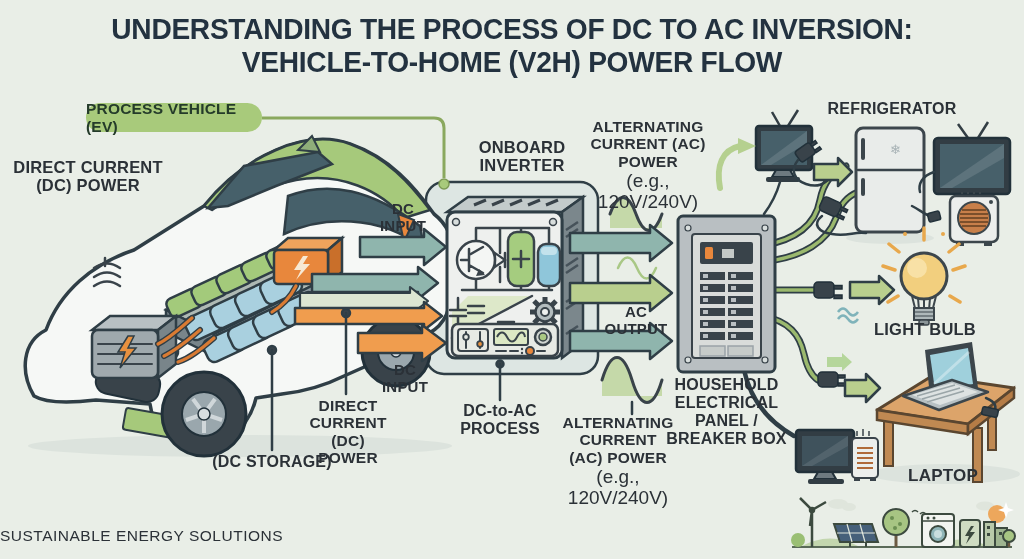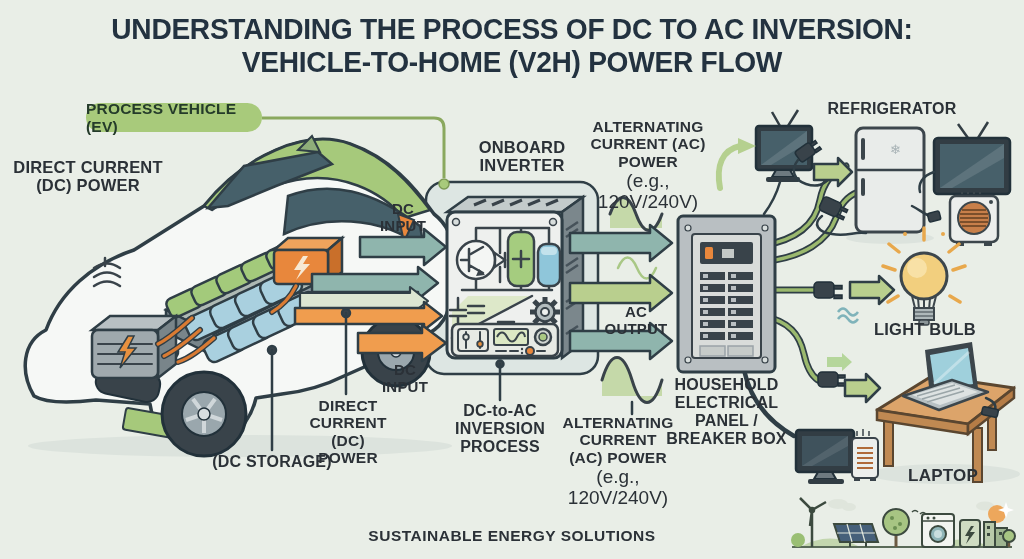--- a/index.html
+++ b/index.html
@@ -8,22 +8,22 @@
   .art{position:absolute;left:0;top:0;}
   .title{position:absolute;top:13px;left:0;right:0;text-align:center;
          font-size:29px;font-weight:700;color:#233240;letter-spacing:-0.3px;
          line-height:1.14;transform:scaleX(0.97);}
   .pill{position:absolute;left:86px;top:103px;width:176px;height:29px;background:#a8ca7b;
         border-radius:15px;color:#243b2a;font-size:15.5px;font-weight:700;
         display:flex;align-items:center;justify-content:center;letter-spacing:0.2px;}
   .lbl{position:absolute;font-weight:700;color:#2b3137;text-align:center;
        line-height:1.12;letter-spacing:0.2px;}
   .sub{font-weight:400;font-size:19px;letter-spacing:0;}
-  .footer{position:absolute;top:527px;left:0;right:0;text-align:center;
-          font-size:15.5px;font-weight:700;color:#2b3137;letter-spacing:0.5px;}
+  .footer{position:absolute;top:527px;left:0;right:0;text-align:left;
+          font-size:15.5px;font-weight:400;color:#2b3137;letter-spacing:0.5px;}
   svg .ln{fill:none;stroke:#39434a;stroke-width:2.5;stroke-linecap:round;stroke-linejoin:round}
   svg .ln2{fill:none;stroke:#39434a;stroke-width:2;stroke-linecap:round}
   svg .wireD{fill:none;stroke:#2f3e46;stroke-width:7;stroke-linecap:round}
   svg .wireG{fill:none;stroke:#9bb96e;stroke-width:3.5;stroke-linecap:round}
   svg .cabD{fill:none;stroke:#2f3e46;stroke-width:6;stroke-linecap:round}
   svg .cabO{fill:none;stroke:#d97b33;stroke-width:3.2;stroke-linecap:round}
   svg .cab1{fill:none;stroke:#2f3e46;stroke-width:2.5;stroke-linecap:round}
   svg .arrT{fill:#8fb5ad;stroke:#2f3e46;stroke-width:2.5;stroke-linejoin:round}
   svg .arrG{fill:#b9cf8e;stroke:#2f3e46;stroke-width:2.5;stroke-linejoin:round}
   svg .arrO{fill:#f09d4e;stroke:#2f3e46;stroke-width:2.5;stroke-linejoin:round}
@@ -517,21 +517,20 @@
 </div>
 
 <div class="lbl" style="left:300px;top:397px;width:96px;font-size:15.5px">
   <div>DIRECT</div>
   <div>CURRENT</div>
   <div>(DC) POWER</div>
 </div>
 
 <div class="lbl" style="left:436px;top:402px;width:128px;font-size:16px">
   <div>DC-to-AC</div>
-  <div>INVERSION</div>
   <div>PROCESS</div>
 </div>
 
 <div class="lbl" style="left:202px;top:453px;width:140px;font-size:16px">
   <div>(DC STORAGE)</div>
 </div>
 
 <div class="lbl" style="left:556px;top:414px;width:124px;font-size:15.5px">
   <div>ALTERNATING</div>
   <div>CURRENT</div>

